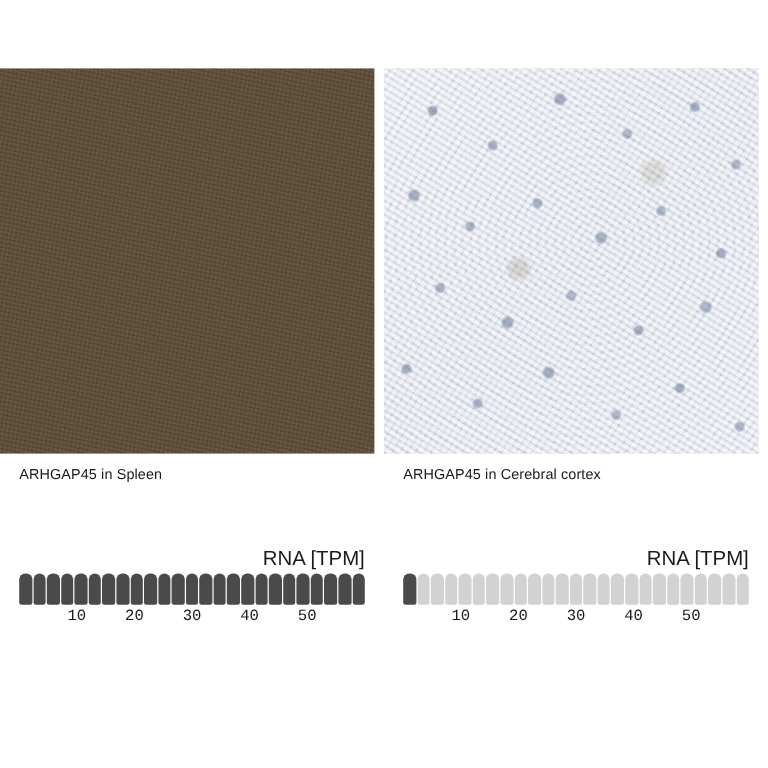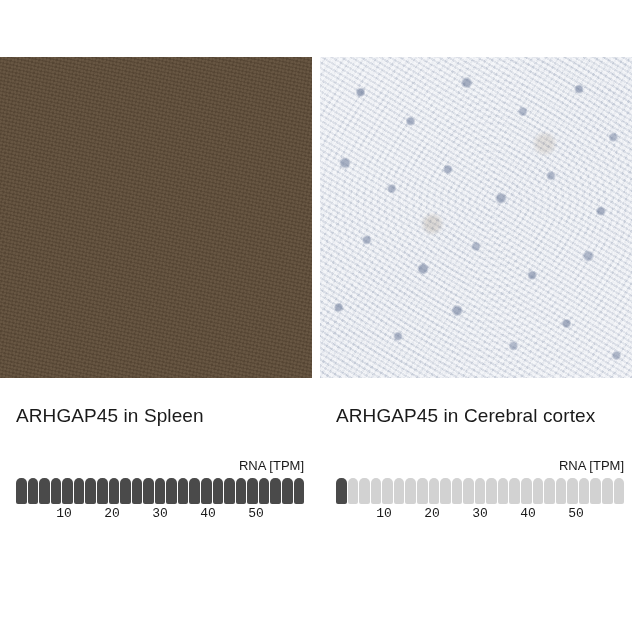--- a/index.html
+++ b/index.html
@@ -114,38 +114,38 @@
       radial-gradient(circle at 36% 52%, rgba(140,120,95,0.22) 0 6px, rgba(140,120,95,0) 12px),
       radial-gradient(circle at 72% 27%, rgba(150,128,100,0.18) 0 7px, rgba(150,128,100,0) 13px),
       repeating-linear-gradient(31deg, rgba(150,160,182,0.18) 0 2px, rgba(245,246,249,0.5) 2px 5px),
       repeating-linear-gradient(-58deg, rgba(150,160,182,0.15) 0 2px, rgba(246,247,250,0.45) 2px 5.5px),
       repeating-radial-gradient(circle at 55% 45%, rgba(160,170,190,0.14) 0 3px, rgba(250,251,253,0.4) 3px 7px),
       linear-gradient(140deg, #f1f3f6 0%, #e4e8ee 50%, #eef0f4 100%);
   }
 
   .panel-caption {
     position: absolute;
-    top: 405px;
+    top: 388px;
     left: 16px;
-    font-size: 19px;
+    font-size: 12px;
     color: #1a1a1a;
     letter-spacing: .1px;
     white-space: nowrap;
   }
 
   
   .rna-block {
     position: absolute;
     top: 458px;
     left: 16px;
     width: 288px;
   }
   .rna-label {
     text-align: right;
-    font-size: 13px;
+    font-size: 17px;
     color: #1a1a1a;
     line-height: 16px;
     margin-bottom: 4px;
   }
   .rna-bar {
     display: flex;
     gap: 1px;
     height: 26px;
   }
   .seg {

